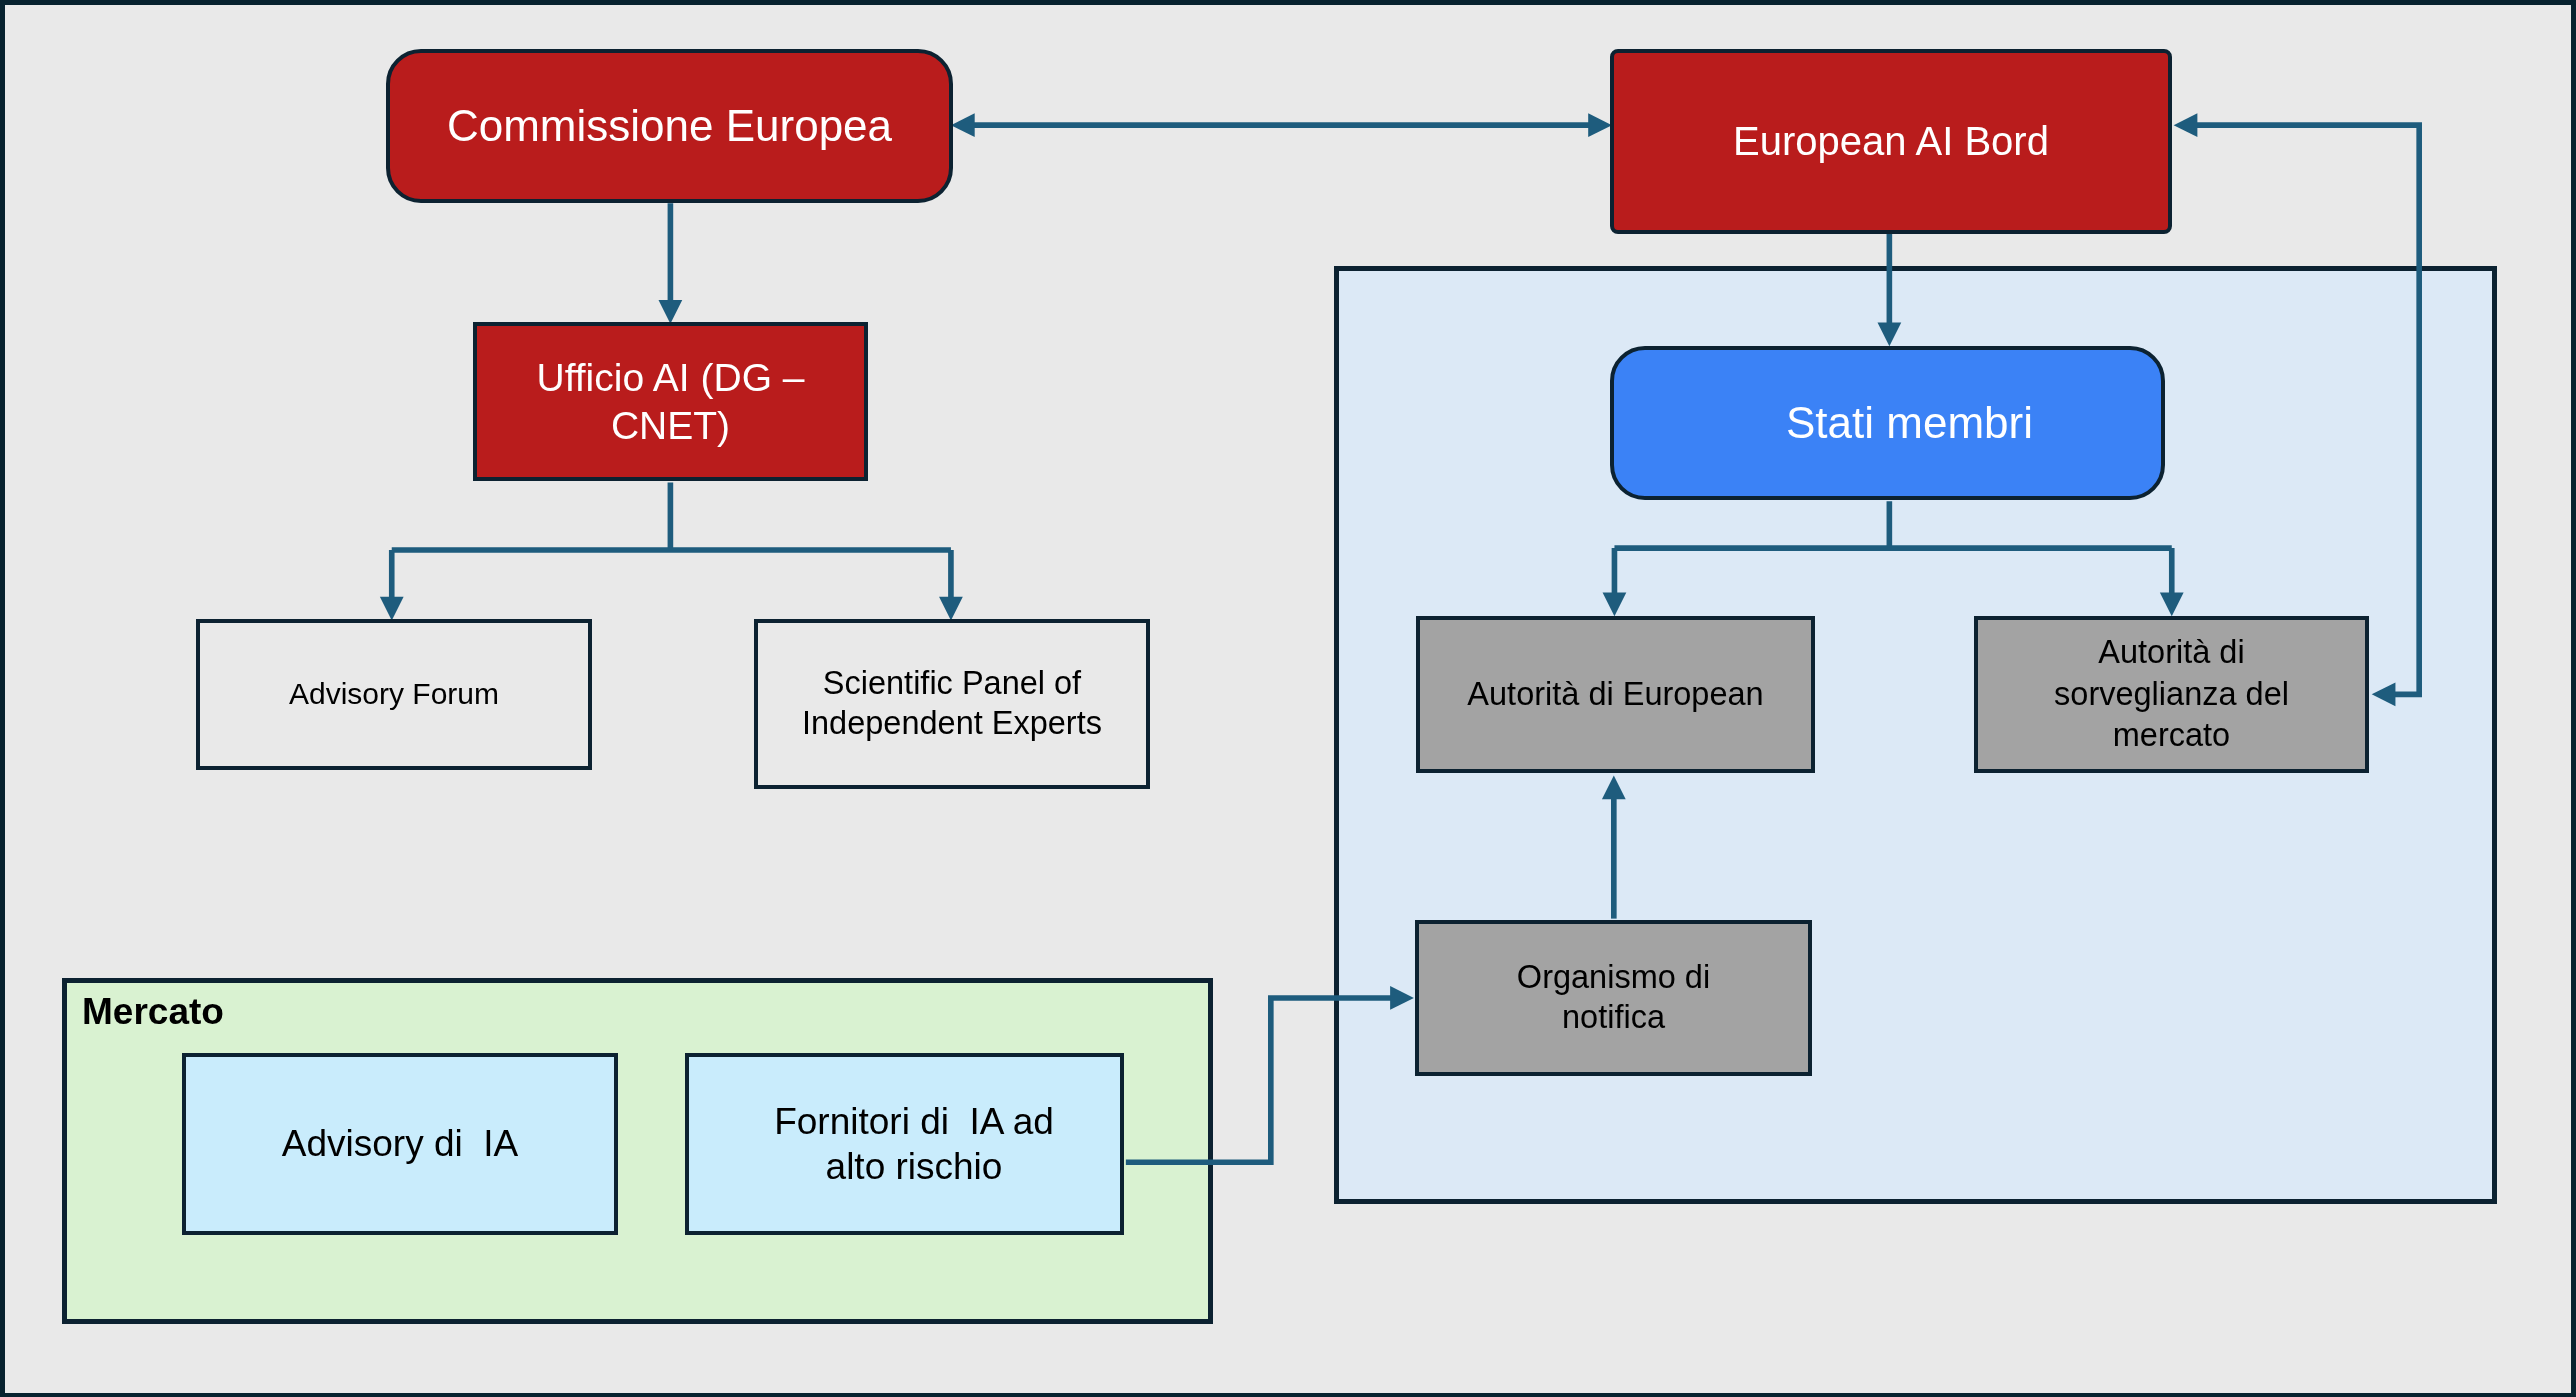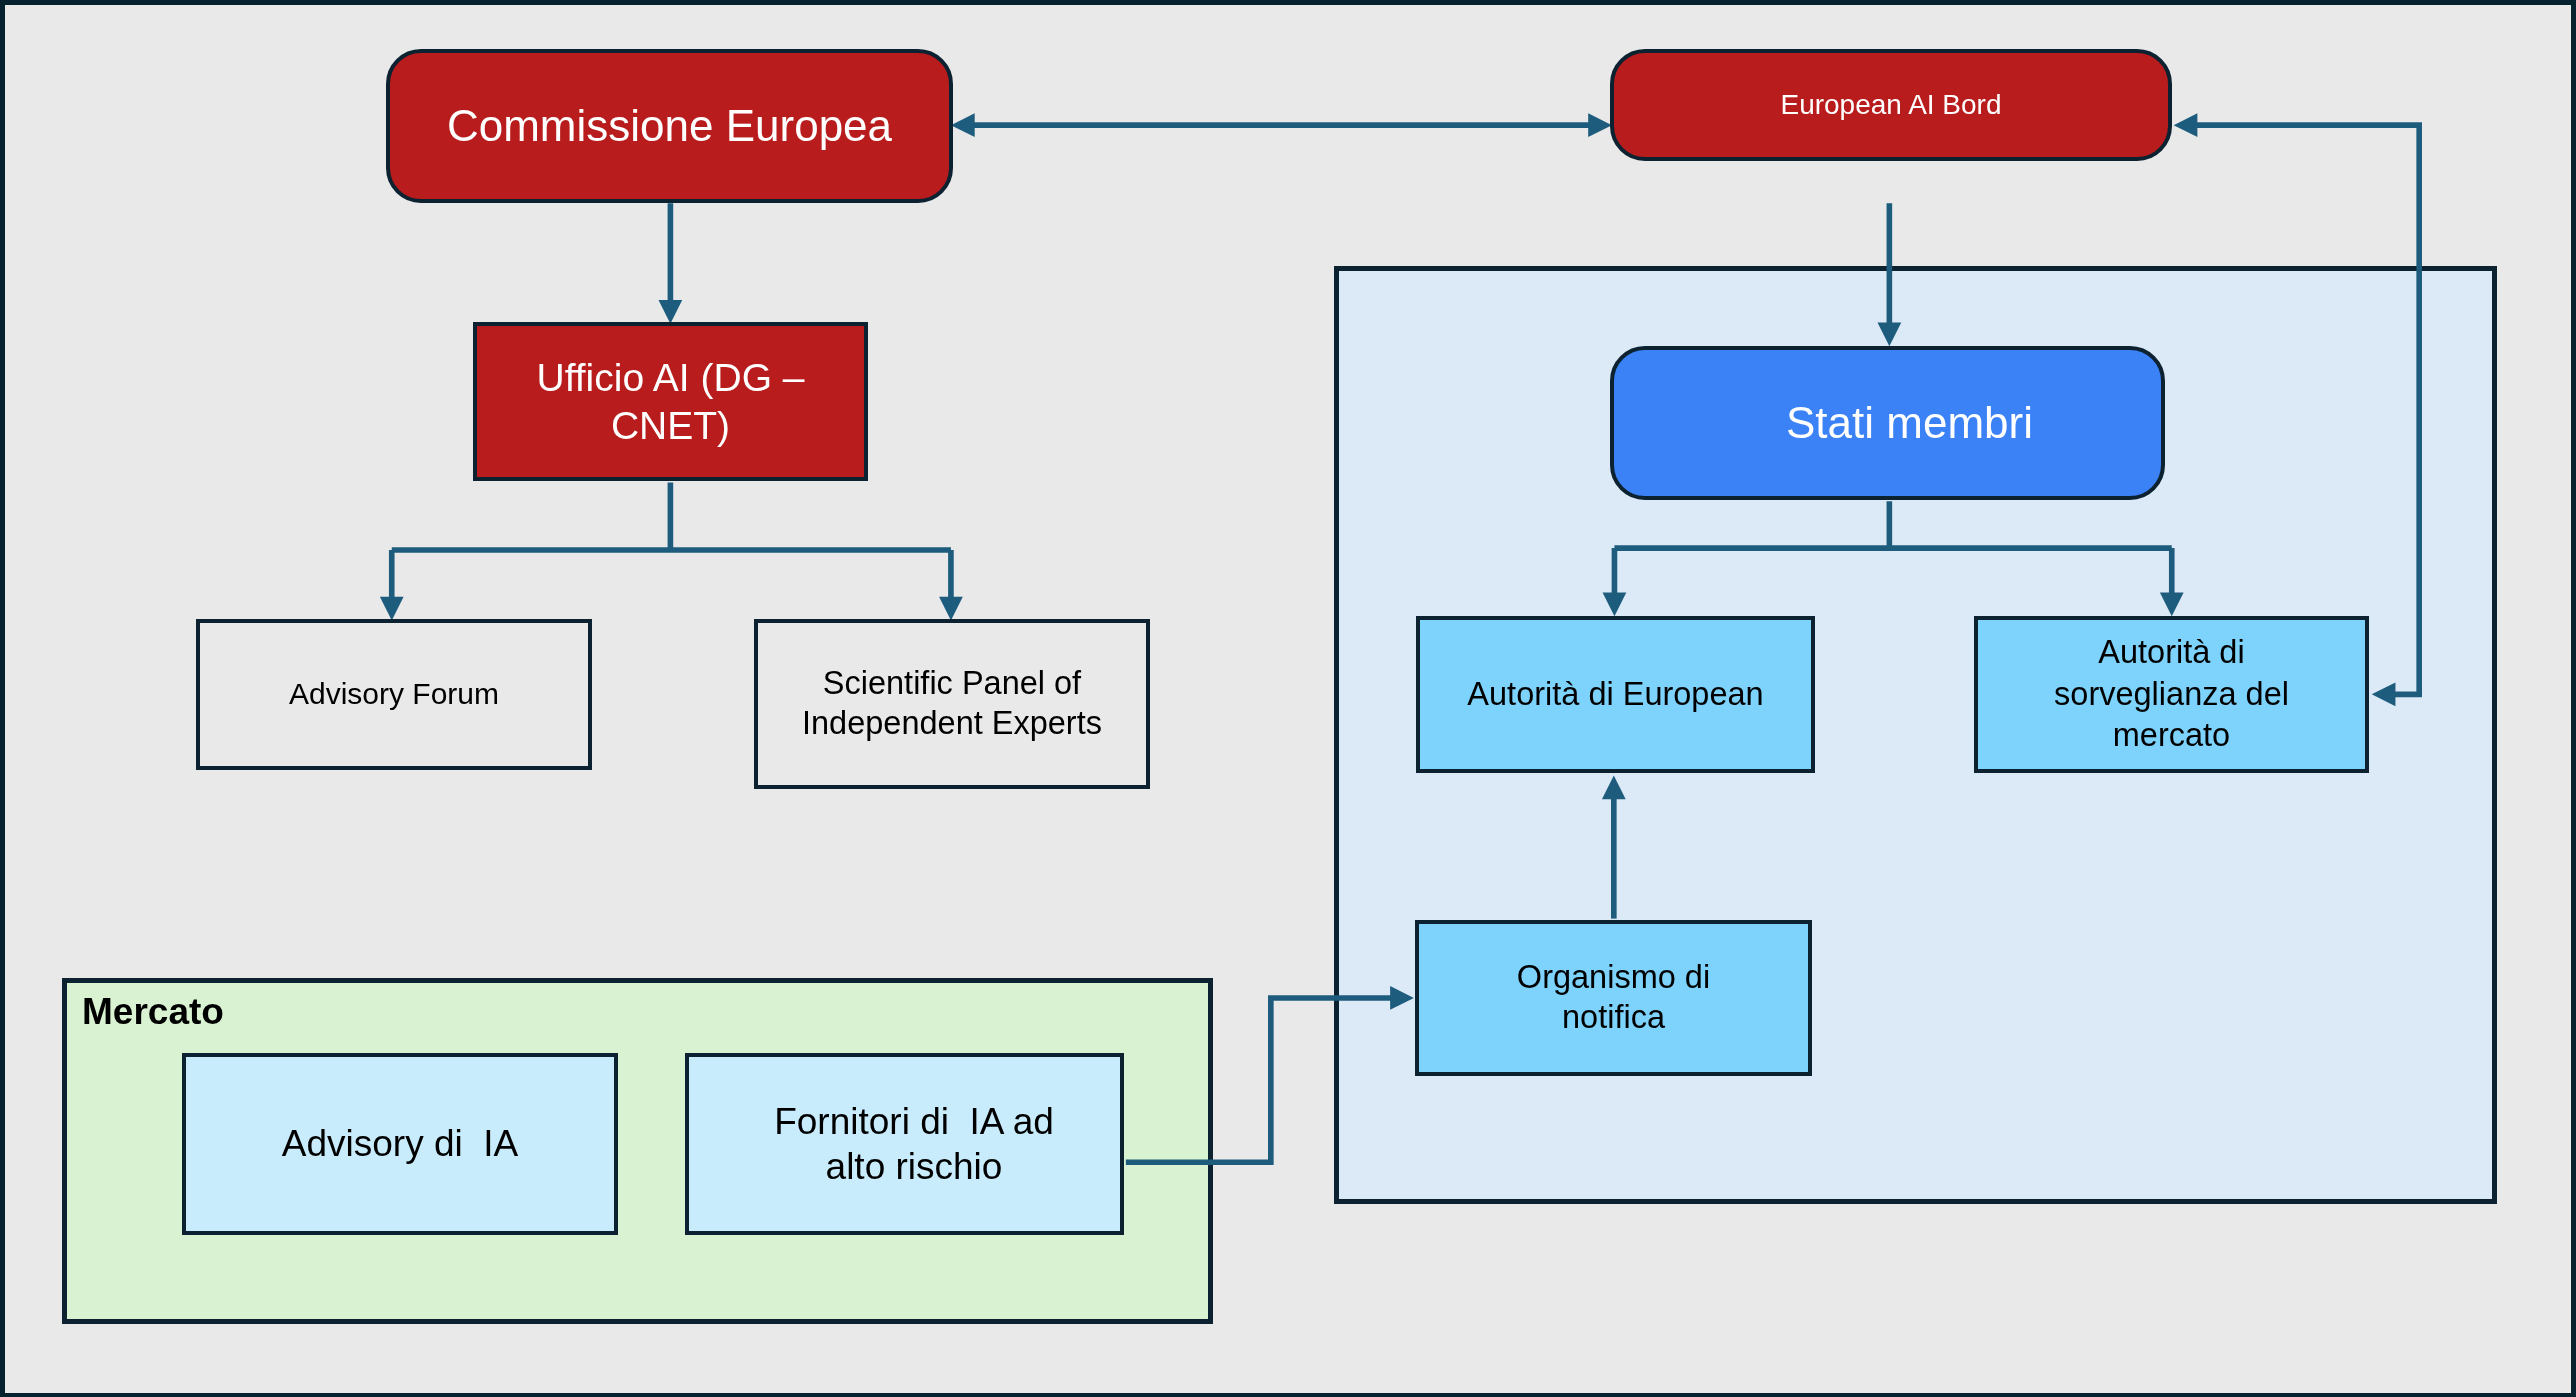--- a/index.html
+++ b/index.html
@@ -64,25 +64,25 @@
     white-space: pre-wrap;
     border: 4.4px solid #0c2231;
     color: #000000;
     line-height: 1.22;
     z-index: 3;
   }
   .rounded { border-radius: 35px; }
   .fill-blue   { background: #b91c1c; color: #ffffff; }
   .fill-cyan   { background: #3b82f6; color: #ffffff; padding-left: 44px; }
   .fill-plain  { background: #e9e9e9; }
-  .fill-orange { background: #7dd3fc; }
+  .fill-orange { background: #a3a3a3; }
   .fill-lightblue { background: #c9ecfc; }
 
   #node-commissione   { left: 386px;  top: 49px;   width: 567px; height: 154px; font-size: 44px; }
-  #node-ai-board      { left: 1610px; top: 49px;   width: 562px; height: 112px; font-size: 28px; }
+  #node-ai-board      { left: 1610px; top: 49px;   width: 562px; height: 185px; font-size: 40px; border-radius: 8px; }
   #node-ufficio       { left: 473px;  top: 322px;  width: 395px; height: 159px; font-size: 39px; }
   #node-advisory      { left: 196px;  top: 619px;  width: 396px; height: 151px; font-size: 30px; }
   #node-scientific    { left: 754px; top: 619px;  width: 396px; height: 170px; font-size: 32.5px; }
   #node-stati         { left: 1610px; top: 346px;  width: 555px; height: 154px; font-size: 44px; }
   #node-notifica      { left: 1416px; top: 616px;  width: 399px; height: 157px; font-size: 32.5px; }
   #node-sorveglianza  { left: 1974px; top: 616px;  width: 395px; height: 157px; font-size: 32.5px; line-height: 1.28; }
   #node-organismo     { left: 1415px; top: 920px; width: 397px; height: 156px; font-size: 32.5px; }
   #node-fornitori-ia  { left: 182px;  top: 1053px; width: 436px; height: 182px; font-size: 37px; }
   #node-fornitori-ar  { left: 685px; top: 1053px; width: 439px; height: 182px; font-size: 37px; padding-left: 19px; }
 

